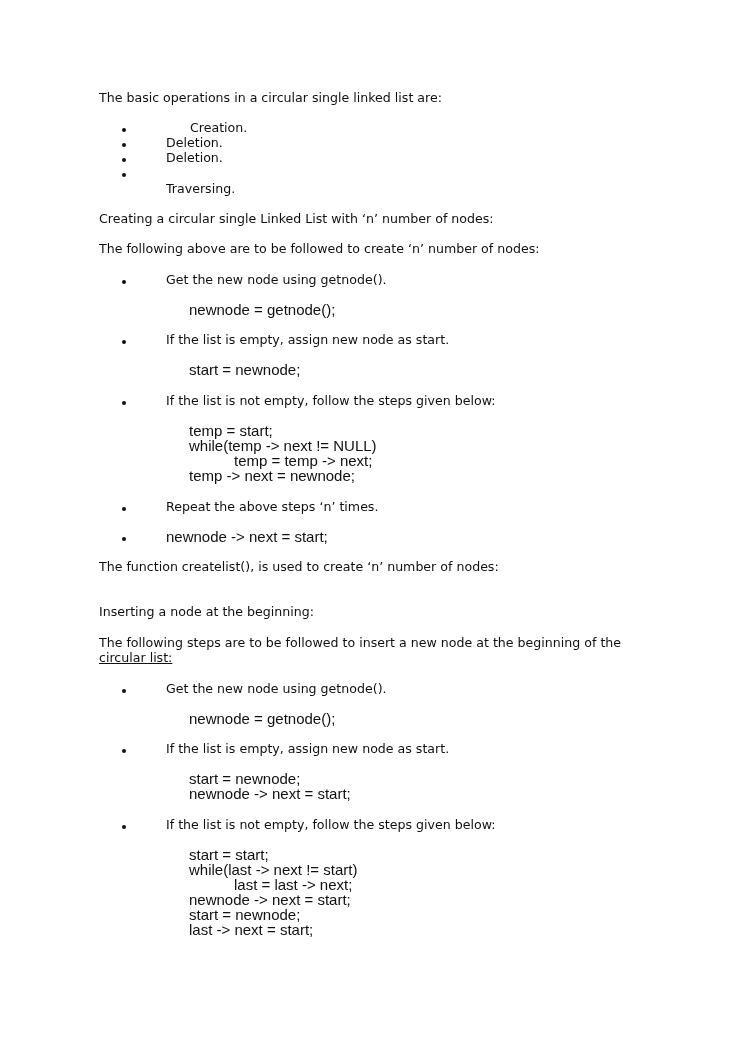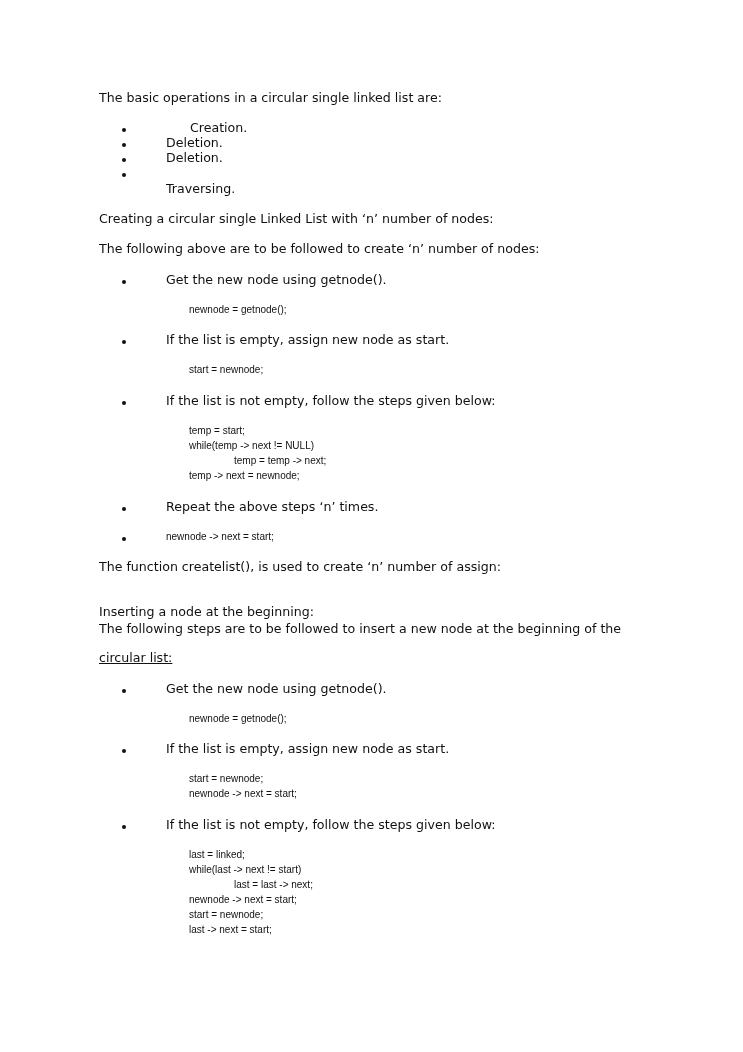--- a/index.html
+++ b/index.html
@@ -1,21 +1,21 @@
 <!DOCTYPE html>
 <html><head>
   <meta charset="utf-8">
   <style>
     html, body { margin: 0; padding: 0; background: #ffffff; }
     body { width: 743px; height: 1052px; position: relative; overflow: hidden;
            font-family: "DejaVu Sans", sans-serif; color: #111111; font-size: 12.6px; }
     .line { position: absolute; white-space: pre; line-height: 15px; }
     .bold { font-weight: normal; }
     .bullet { position: absolute; width: 4px; height: 4px; border-radius: 50%; background: #111; }
-    .code { font-family: "Liberation Sans", sans-serif; font-size: 10px; }
+    .code { font-family: "Liberation Sans", sans-serif; font-size: 15px; }
   </style>
 </head>
 <body>
 
 <div>
 
   <div class="line" style="left:99px;top:90px;">The basic operations in a circular single linked list are:</div>
 
   <div>
     <div class="bullet" style="left:122px;top:128px;"></div>
@@ -45,37 +45,37 @@
   <div class="line code" style="left:189px;top:438px;">while(temp -&gt; next != NULL)</div>
   <div class="line code" style="left:234px;top:453px;">temp = temp -&gt; next;</div>
   <div class="line code" style="left:189px;top:468px;">temp -&gt; next = newnode;</div>
 
   <div class="bullet" style="left:122px;top:507px;"></div>
   <div class="line" style="left:166px;top:499px;text-align:center;">Repeat the above steps ‘n’ times.</div>
 
   <div class="bullet" style="left:122px;top:537px;"></div>
   <div class="line code" style="left:166px;top:529px;">newnode -&gt; next = start;</div>
 
-  <div class="line" style="left:99px;top:559px;">The function createlist(), is used to create ‘n’ number of assign:</div>
+  <div class="line" style="left:99px;top:559px;">The function createlist(), is used to create ‘n’ number of nodes:</div>
 
   <div class="line bold" style="left:99px;top:604px;text-align:right;">Inserting a node at the beginning:</div>
-  <div class="line" style="left:99px;top:621px;">The following steps are to be followed to insert a new node at the beginning of the</div>
+  <div class="line" style="left:99px;top:635px;">The following steps are to be followed to insert a new node at the beginning of the</div>
   <div class="line" style="left:99px;top:650px;text-decoration:underline;">circular list:</div>
 
   <div class="bullet" style="left:122px;top:689px;"></div>
   <div class="line" style="left:166px;top:681px;">Get the new node using getnode().</div>
   <div class="line code" style="left:189px;top:711px;">newnode = getnode();</div>
 
   <div class="bullet" style="left:122px;top:749px;"></div>
   <div class="line" style="left:166px;top:741px;">If the list is empty, assign new node as start.</div>
   <div class="line code" style="left:189px;top:771px;">start = newnode;</div>
   <div class="line code" style="left:189px;top:786px;">newnode -&gt; next = start;</div>
 
   <div class="bullet" style="left:122px;top:825px;"></div>
   <div class="line" style="left:166px;top:817px;">If the list is not empty, follow the steps given below:</div>
-  <div class="line code" style="left:189px;top:847px;">last = linked;</div>
+  <div class="line code" style="left:189px;top:847px;">start = start;</div>
   <div class="line code" style="left:189px;top:862px;">while(last -&gt; next != start)</div>
   <div class="line code" style="left:234px;top:877px;">last = last -&gt; next;</div>
   <div class="line code" style="left:189px;top:892px;">newnode -&gt; next = start;</div>
   <div class="line code" style="left:189px;top:907px;">start = newnode;</div>
   <div class="line code" style="left:189px;top:922px;">last -&gt; next = start;</div>
 
 </div>
 
 </body></html>

